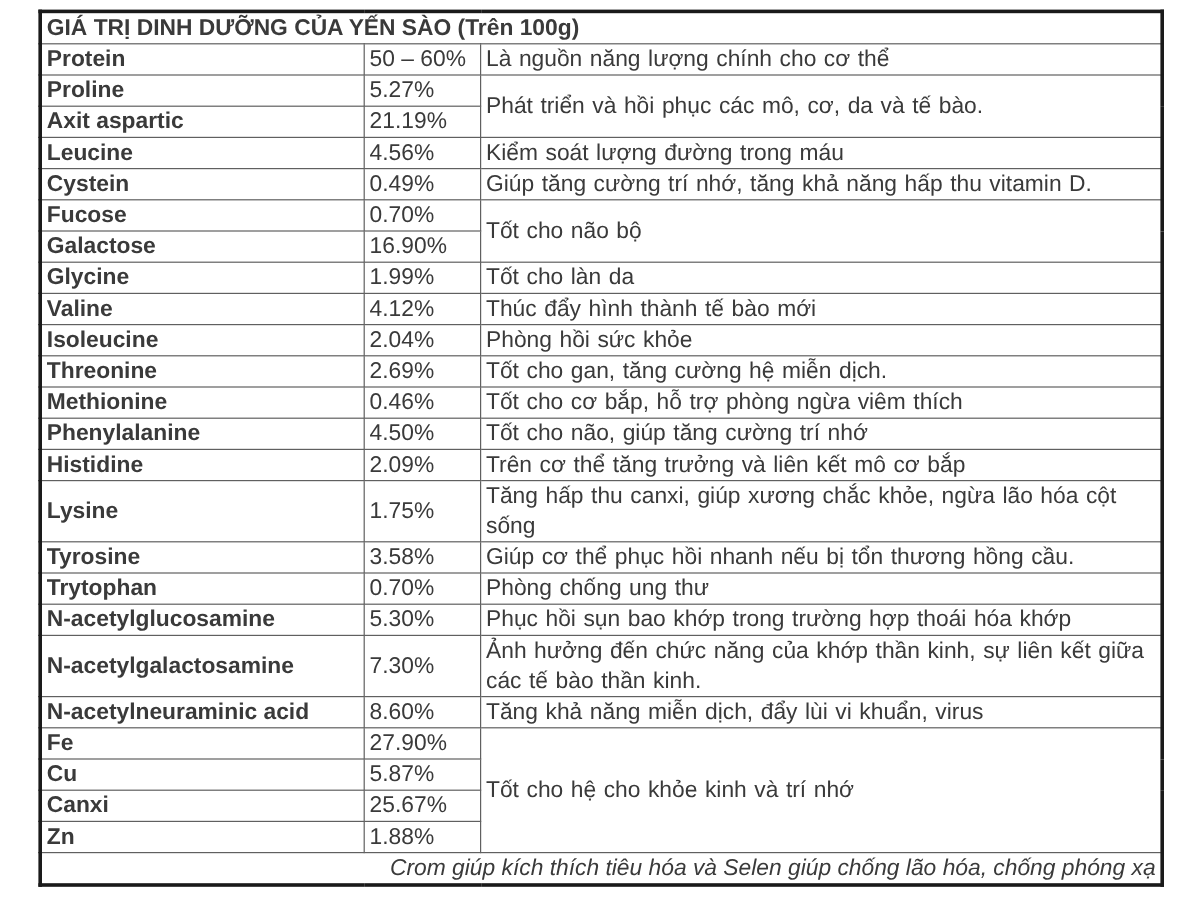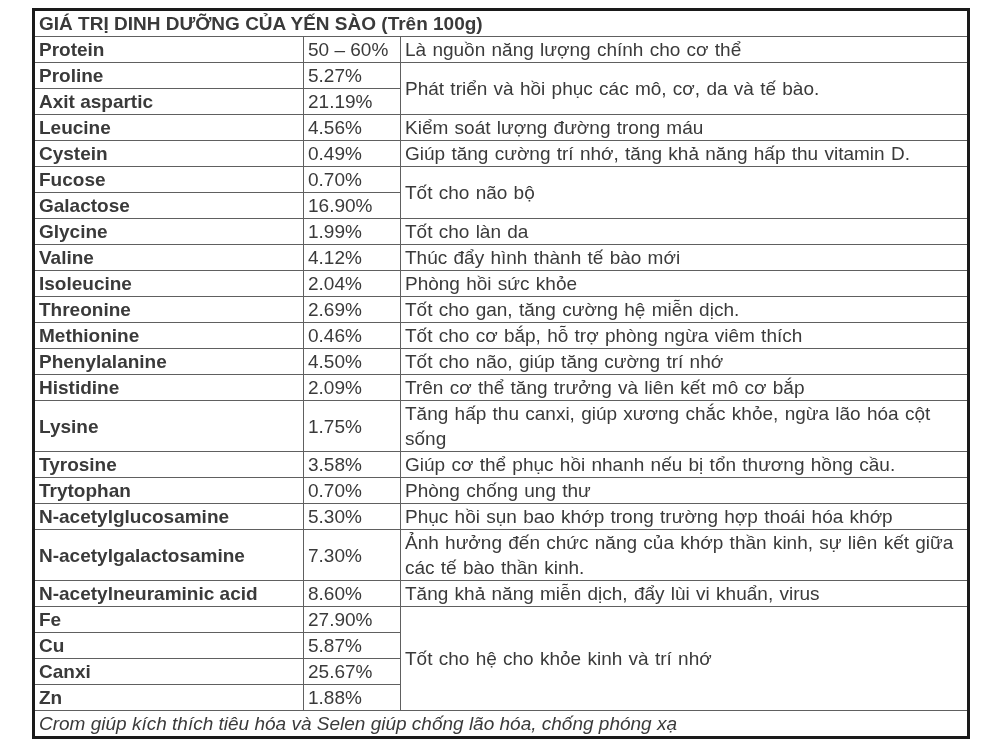--- a/index.html
+++ b/index.html
@@ -49,20 +49,21 @@
   }
   td.desc {
     color: #3a3a3a;
     word-spacing: 1px;
   }
   td.footnote-cell {
     font-style: italic;
     font-size: 19px;
     line-height: 21px;
     color: #333333;
+    text-align: right;
   }
   col.c-name  { width: 270px; }
   col.c-value { width: 97px;  }
   col.c-desc  { width: 568px; }
 </style>
 </head>
 <body>
 
 <div class="page">
   <table class="nutrition">

